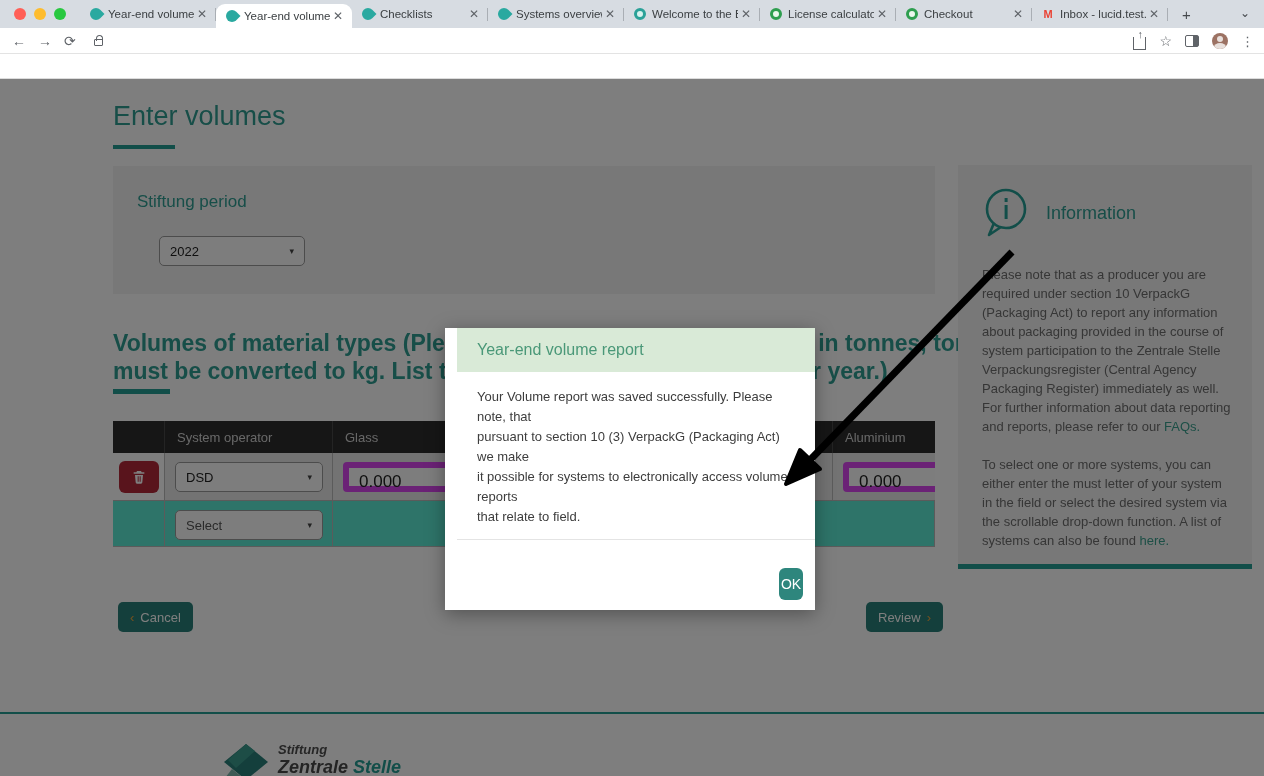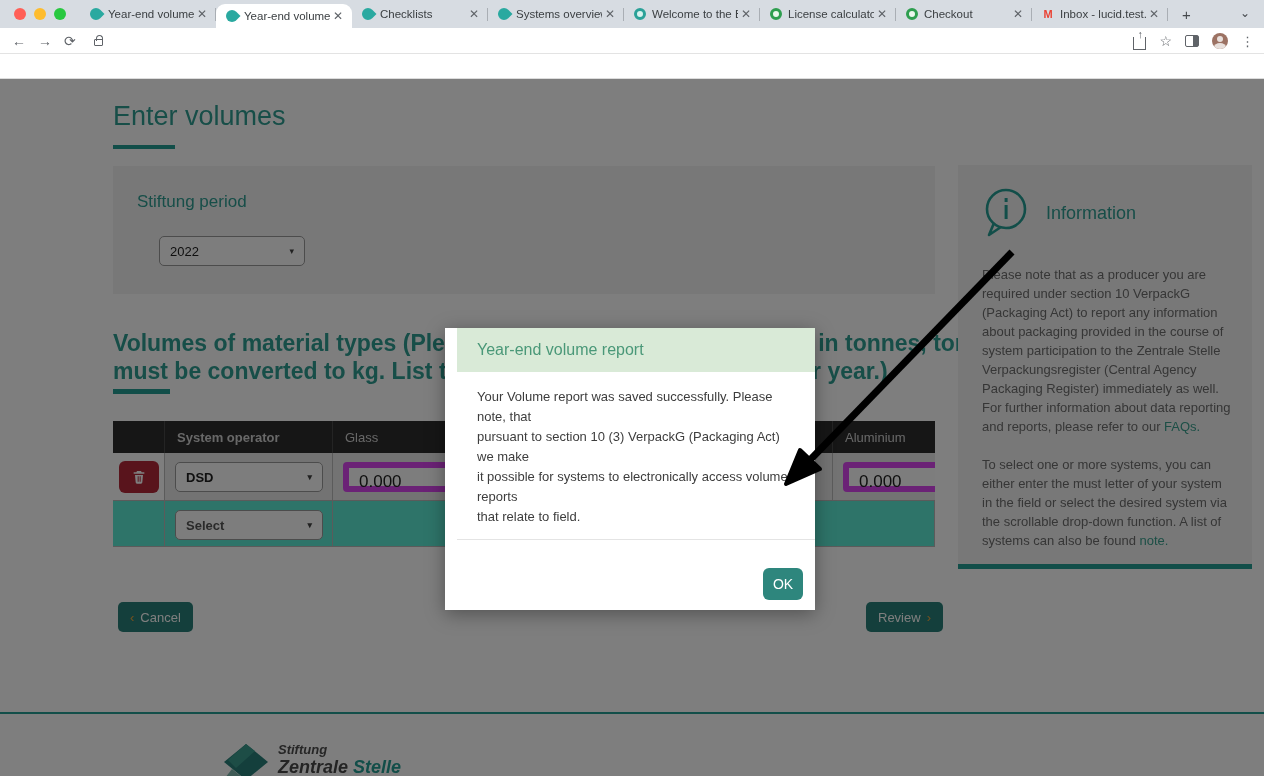--- a/index.html
+++ b/index.html
@@ -57,21 +57,21 @@
   .fakeselect .caret { margin-left:auto; font-size:9px; color:#444; }
   .sel-year { left:46px; top:70px; width:146px; }
 
   .vol-h { position:absolute; left:113px; width:822px; font-size:23px; font-weight:bold; color:#2f9e93; line-height:28px; white-space:nowrap; }
   .vol-bar { position:absolute; left:113px; top:310px; width:57px; height:5px; background:#269e94; }
 
   
   .vtable { position:absolute; left:113px; top:342px; width:822px; height:126px; overflow:hidden; background:#e9e9e9; }
   .vrow { display:flex; }
   .vcell { border-right:1px solid #b9b9b9; border-bottom:1px solid #b9b9b9; flex:0 0 auto; position:relative; }
-  .c0{ width:52px; } .c1{ width:168px;font-weight:bold; } .c2{ width:250px; } .c3{ width:250px; } .c4{ width:280px; }
+  .c0{ width:52px; } .c1{ width:168px; } .c2{ width:250px; } .c3{ width:250px; } .c4{ width:280px; }
   .vhead .vcell { background:#2e2e2e; height:32px; color:#d2d2d2; font-size:13px; display:flex; align-items:center; padding:0 12px; border-right:1px solid #4a4a4a; border-bottom:none; }
   .r1 .vcell { height:48px; background:#e9e9e9; }
   .r2 .vcell { height:46px; background:#5eead4; }
   .cell-trash { background:#fff !important; display:flex; align-items:center; justify-content:center; }
   .trash-btn { width:40px; height:32px; background:#b4293a; border:none; border-radius:6px; display:flex; align-items:center; justify-content:center; }
   .vinput { position:absolute; left:10px; top:9px; width:200px; height:30px; background:#fcfcfc; border:6px solid #d946ef; border-radius:4px; font-size:17px; color:#222; padding:0 10px; line-height:28px; }
   .cellsel { position:absolute; left:10px; top:9px; width:148px; }
   .sel-gray { color:#555; }
 
   
@@ -95,21 +95,21 @@
   .logo-l2 { font-size:18px; color:#4a4a4a; }
   .logo-l2 .teal { color:#269e94; }
 
   
   #dim { position:absolute; left:0; top:79px; width:1264px; height:697px; background:rgba(0,0,0,0.505); z-index:40; }
   #modal { position:absolute; left:445px; top:328px; width:370px; z-index:50; background:#fff; box-shadow:0 4px 18px rgba(0,0,0,0.35);padding-left:12px; }
   .modal-head { background:#d9ead7; padding:13px 20px; }
   .modal-title { font-size:16px; color:#4a9878; }
   .modal-body { padding:15px 20px 12px 20px; font-size:13px; line-height:20px; color:#3d3d3d; border-bottom:1px solid #e4e4e4; }
   .modal-foot { padding:28px 12px 10px 12px; display:flex; justify-content:flex-end; }
-  .ok-btn { background:#2e867d; color:#fff; border:none; border-radius:6px; font-size:14px; width:40px; height:32px; }
+  .ok-btn { background:#2e867d; color:#fff; border:none; border-radius:6px; font-size:14px; width:24px; height:32px; }
   #arrow { position:absolute; left:0; top:0; width:1264px; height:776px; z-index:60; pointer-events:none; }
 </style>
 </head>
 <body>
 
 <div id="screen">
 
   <div class="tabstrip">
     <div class="winctl">
       <span class="wc-close"></span>
@@ -241,21 +241,21 @@
         <svg width="48" height="52" viewBox="0 0 48 52">
           <circle cx="24" cy="22" r="19" fill="none" stroke="#269e94" stroke-width="2.6"></circle>
           <path d="M12 36 L7 48 L19 40" fill="none" stroke="#269e94" stroke-width="2.6" stroke-linejoin="round"></path>
           <rect x="22.6" y="18" width="3" height="14" fill="#269e94"></rect>
           <rect x="22.6" y="11" width="3" height="4" fill="#269e94"></rect>
         </svg>
         <span class="info-title">Information</span>
       </div>
       <div class="info-body">
         <p><span>Please note that as a producer you are required under section 10 VerpackG (Packaging Act) to report any information about packaging provided in the course of system participation to the Zentrale Stelle Verpackungsregister (Central Agency Packaging Register) immediately as well. For further information about data reporting and reports, please refer to our </span><a class="ilink" href="#">FAQs.</a></p>
-        <p><span>To select one or more systems, you can either enter the must letter of your system in the field or select the desired system via the scrollable drop-down function. A list of systems can also be found </span><a class="ilink" href="#">note.</a></p>
+        <p><span>To select one or more systems, you can either enter the must letter of your system in the field or select the desired system via the scrollable drop-down function. A list of systems can also be found </span><a class="ilink" href="#">here.</a></p>
       </div>
       <div class="info-bar"></div>
     </div>
 
     <button class="btn btn-cancel">
       <span class="chev">‹</span>
       <span>Cancel</span>
     </button>
     <button class="btn btn-review">
       <span>Review</span>

